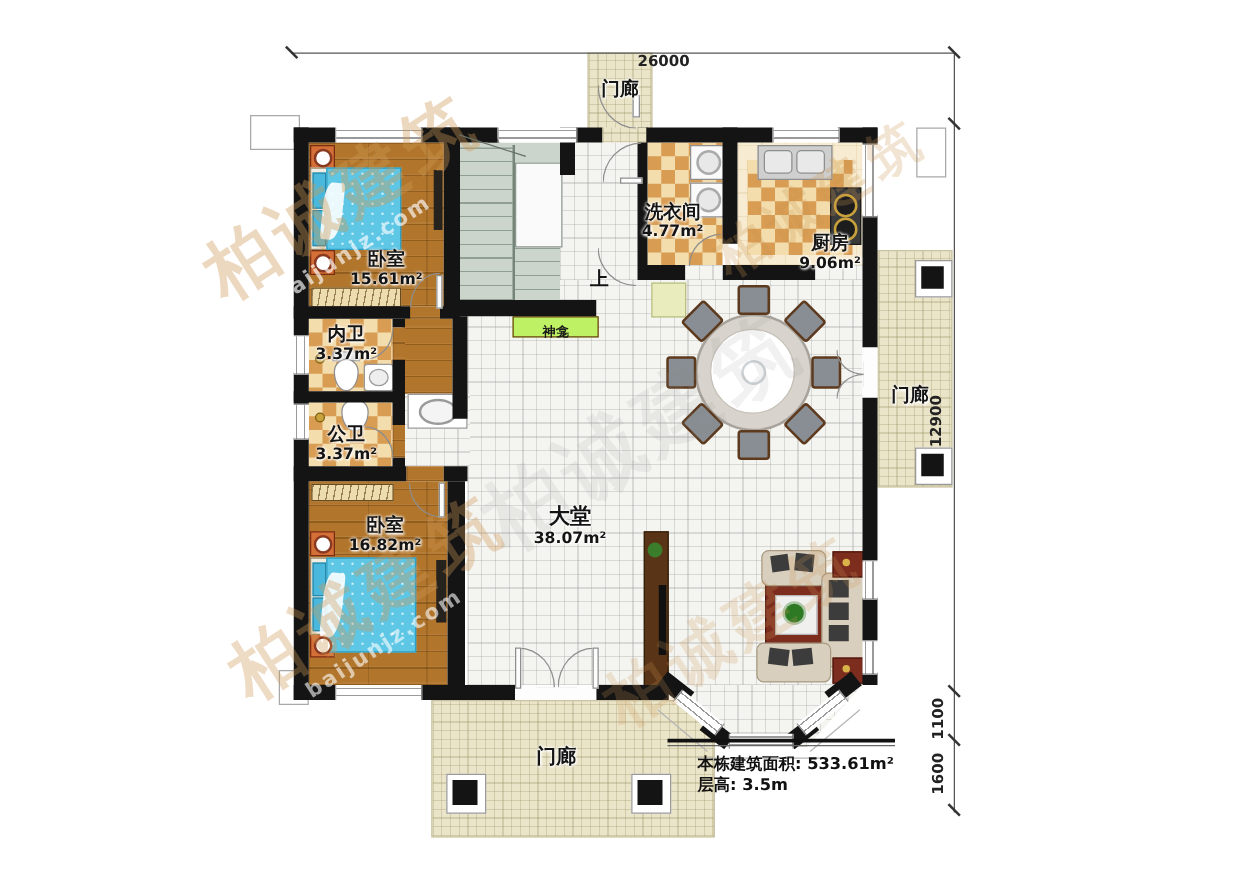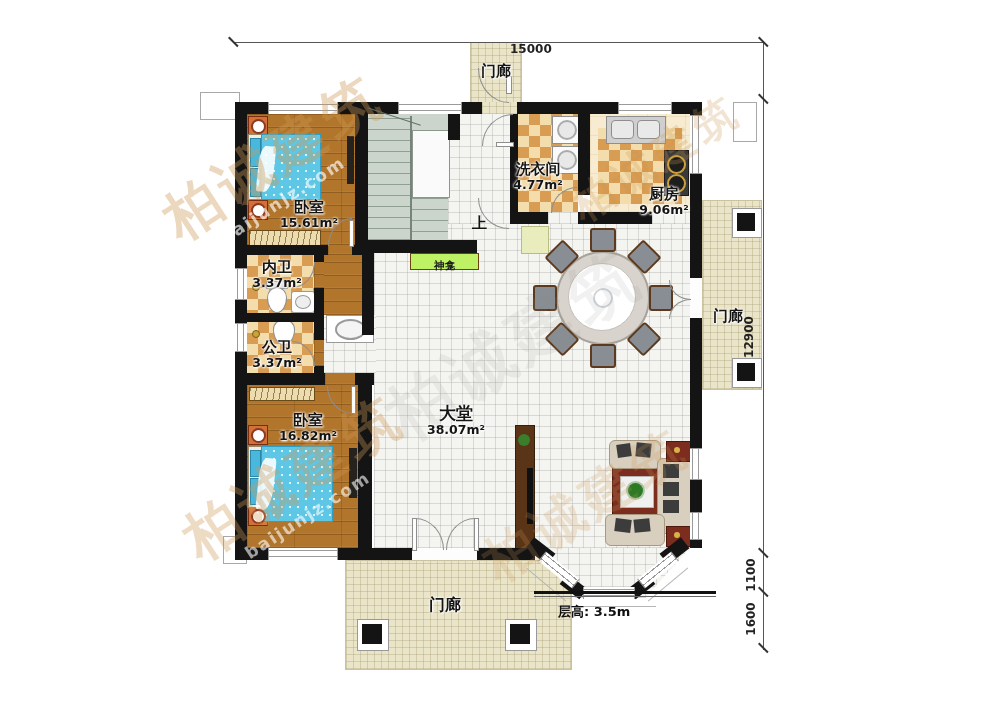--- a/index.html
+++ b/index.html
@@ -320,26 +320,27 @@
   <div class="small-label" style="left:472px;top:214px;font-size:15px">上</div>
 
   <div class="dline" style="left:233px;top:42px;width:530px;height:1px"></div>
   <div class="dline" style="left:763px;top:42px;width:1px;height:608px"></div>
   <div class="tick" style="left:227px;top:41px"></div>
   <div class="tick" style="left:757px;top:41px"></div>
   <div class="tick" style="left:757px;top:98px"></div>
   <div class="tick" style="left:757px;top:552px"></div>
   <div class="tick" style="left:757px;top:591px"></div>
   <div class="tick" style="left:757px;top:647px"></div>
-  <div class="dim" style="left:510px;top:42px">15000</div>
+  <div class="dim" style="left:510px;top:42px">26000</div>
   <div class="dim dim-v" style="left:728px;top:330px">12900</div>
   <div class="dim dim-v" style="left:734px;top:568px">1100</div>
   <div class="dim dim-v" style="left:734px;top:612px">1600</div>
 
   <div class="tb">
     <div class="tb-u1"></div>
     <div class="tb-u2"></div>
     <div class="tb-stats">
+      <div><span>本栋建筑面积: </span><span>533.61m²</span></div>
       <div><span>层高: </span><span>3.5m</span></div>
     </div>
   </div>
 
 </div>
 
 </body></html>

